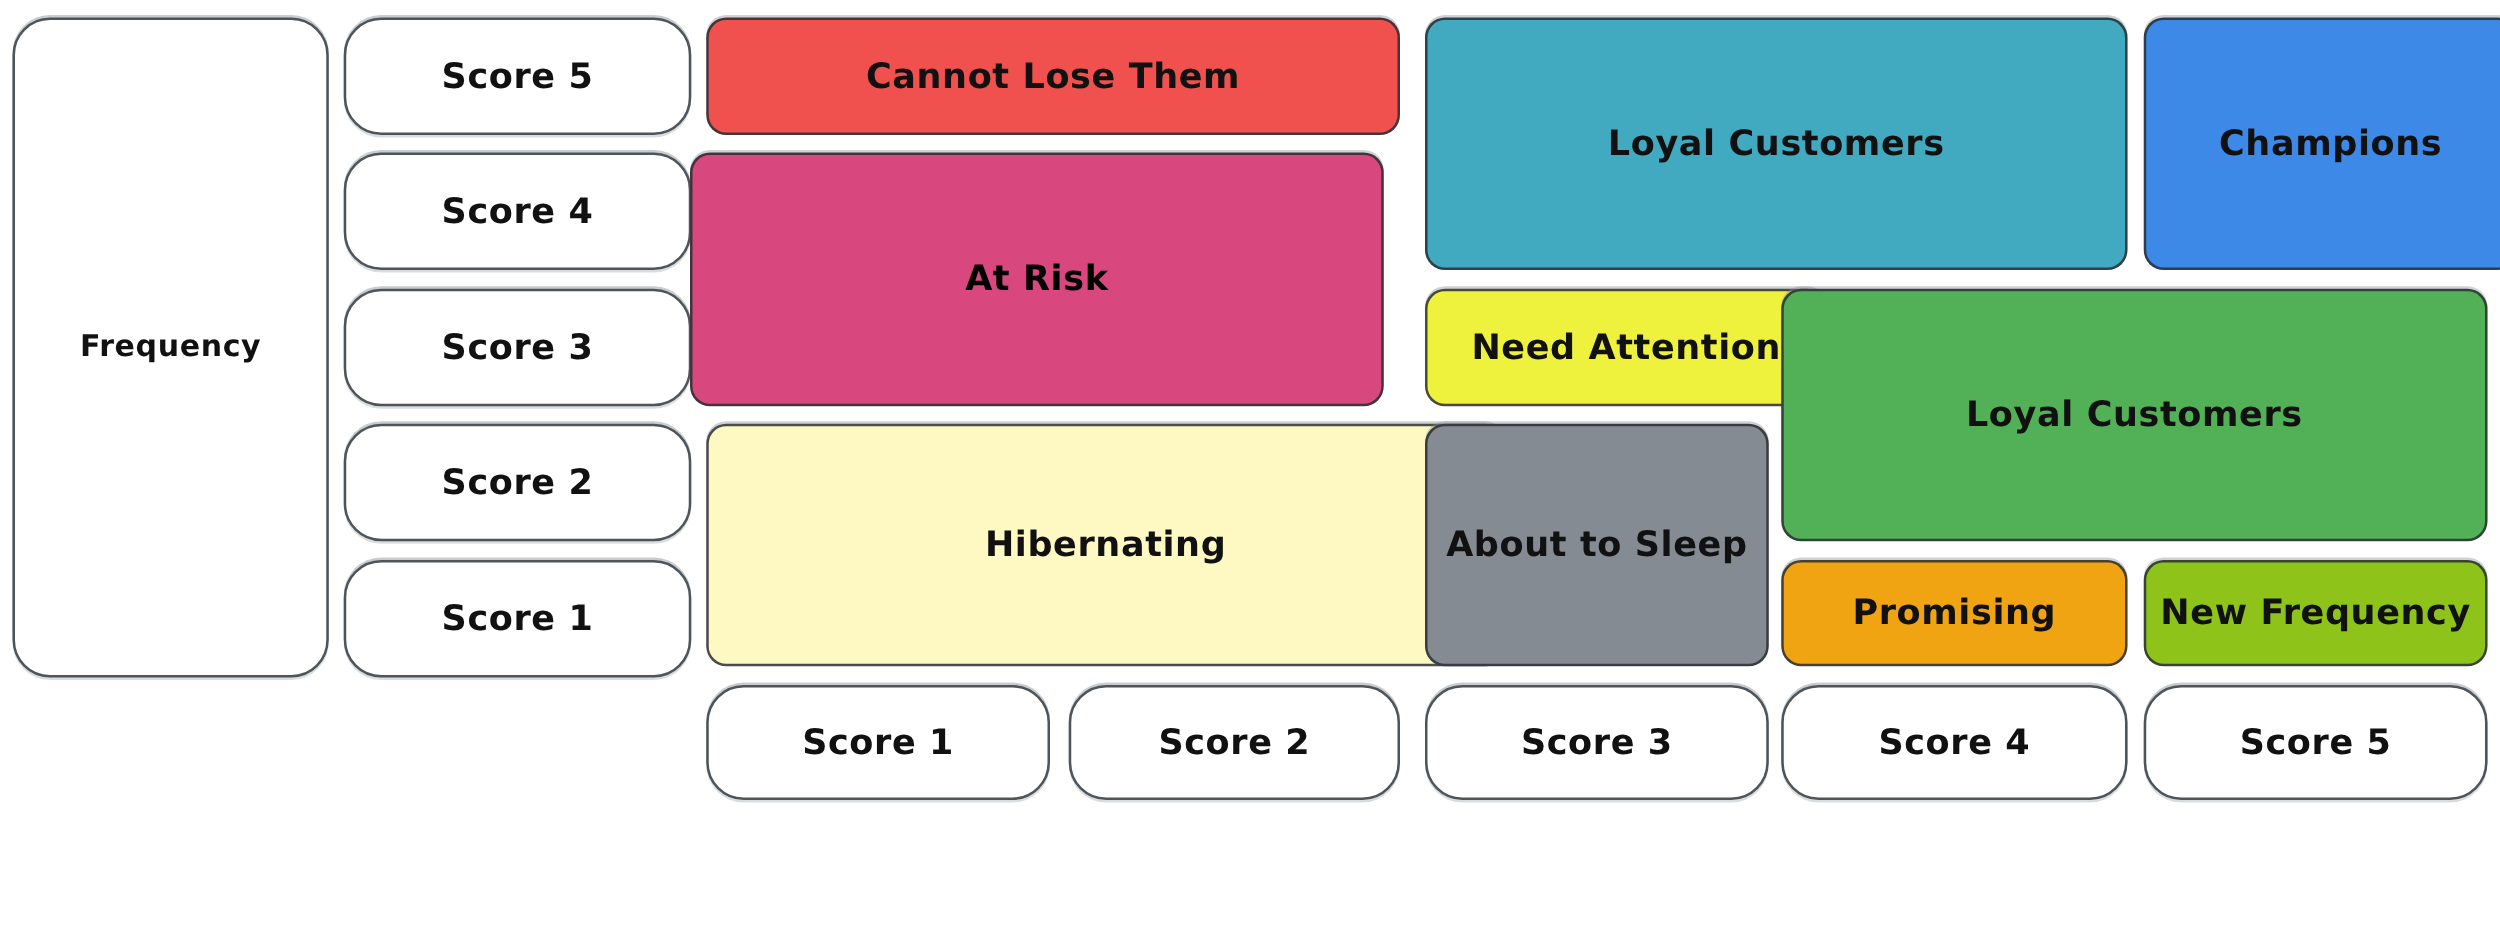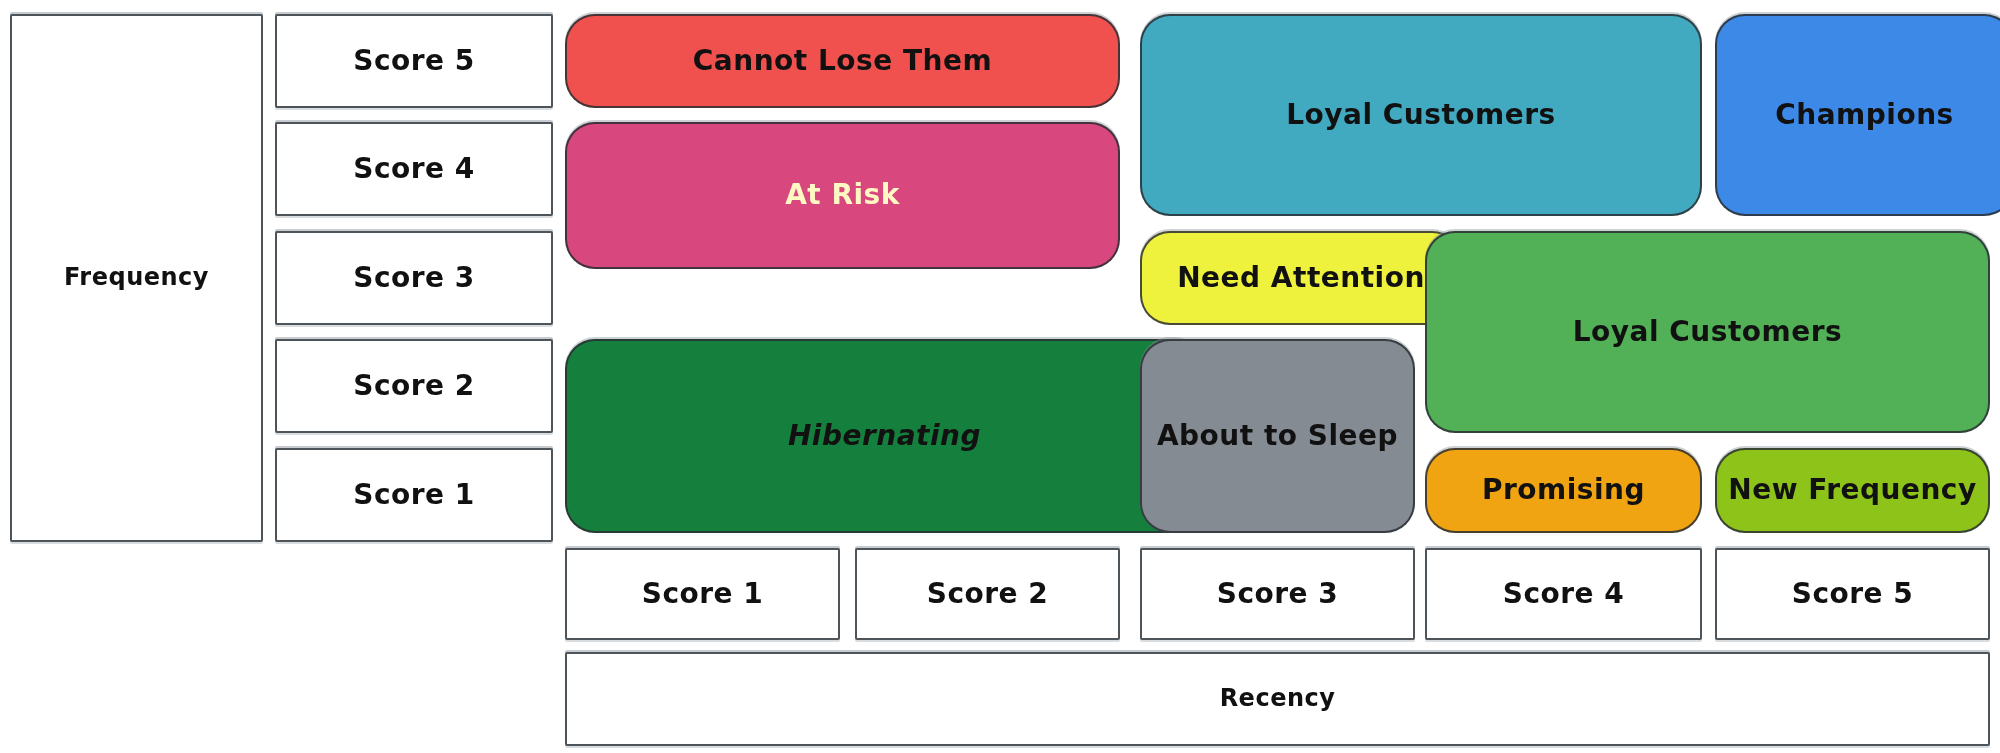--- a/index.html
+++ b/index.html
@@ -15,37 +15,37 @@
     background: #ffffff;
     overflow: hidden;
   }
   .box {
     position: absolute;
     box-sizing: border-box;
     display: flex;
     align-items: center;
     justify-content: center;
     text-align: center;
-    border-radius: 2px;
+    border-radius: 30px;
     border: 2.5px solid #3f454b;
     color: #111111;
     font-weight: 600;
     font-size: 28px;
     letter-spacing: 0.5px;
     line-height: 1.15;
   }
   .box.white {
     background: #ffffff;
     border-color: #4d545a;
     box-shadow: 0 -2px 0 0 rgba(134,142,150,0.45), 0 2px 0 0 rgba(134,142,150,0.30);
   }
   .box.colored {
     border-color: rgba(42,47,52,0.85);
     box-shadow: 0 -2px 0 0 rgba(134,142,150,0.40);
-    border-radius: 30px;
+    border-radius: 16px;
   }
   .axis-label {
     font-size: 24px;
   }
   .seg-label {
     padding: 0 10px;
   }
 </style>
 </head>
 <body>
@@ -70,24 +70,24 @@
       </div>
       <div class="box white" style="left: 275px; top: 448px; width: 278px; height: 94px;">
         <span>Score 1</span>
       </div>
     </div>
 
   <div id="segments">
       <div class="box colored" style="left: 565px; top: 14px; width: 555px; height: 94px; background: rgb(240, 81, 78); color: rgb(17, 17, 17);">
         <span class="seg-label">Cannot Lose Them</span>
       </div>
-      <div class="box colored" style="left: 565px; top: 122px; width: 555px; height: 147px; background: rgb(217, 71, 127); color: #fef9c3;">
+      <div class="box colored" style="left: 552px; top: 122px; width: 555px; height: 203px; background: rgb(217, 71, 127); color: #000000;">
         <span class="seg-label">At Risk</span>
       </div>
-      <div class="box colored" style="left: 565px; top: 339px; width: 639px; height: 194px; background: #15803d; color: rgb(17, 17, 17); font-style: italic;">
+      <div class="box colored" style="left: 565px; top: 339px; width: 639px; height: 194px; background: #fef9c3; color: rgb(17, 17, 17);">
         <span class="seg-label">Hibernating</span>
       </div>
       <div class="box colored" style="left: 1140px; top: 14px; width: 562px; height: 202px; background: rgb(65, 169, 192); color: rgb(17, 17, 17);">
         <span class="seg-label">Loyal Customers</span>
       </div>
       <div class="box colored" style="left: 1715px; top: 14px; width: 299px; height: 202px; background: rgb(61, 137, 232); color: rgb(17, 17, 17);">
         <span class="seg-label">Champions</span>
       </div>
       <div class="box colored" style="left: 1140px; top: 231px; width: 322px; height: 94px; background: rgb(238, 242, 60); color: rgb(17, 17, 17);">
         <span class="seg-label">Need Attention</span>
@@ -117,16 +117,13 @@
         <span>Score 3</span>
       </div>
       <div class="box white" style="left: 1425px; top: 548px; width: 277px; height: 92px;">
         <span>Score 4</span>
       </div>
       <div class="box white" style="left: 1715px; top: 548px; width: 275px; height: 92px;">
         <span>Score 5</span>
       </div>
     </div>
 
-  <div class="box white axis-label" id="recency-axis-box" style="left: 565px; top: 652px; width: 1425px; height: 94px;">
-    <span>Recency</span>
-  </div>
 </div>
 
 </body></html>

